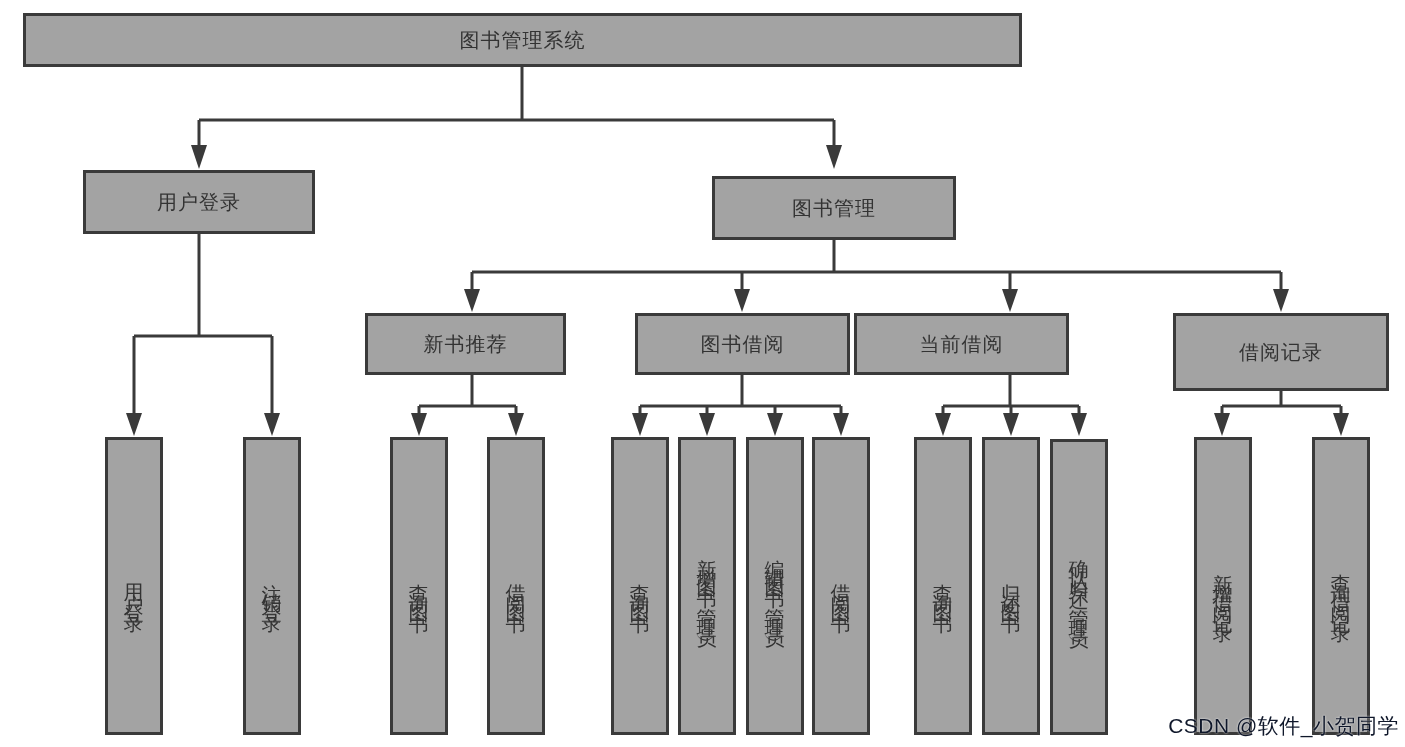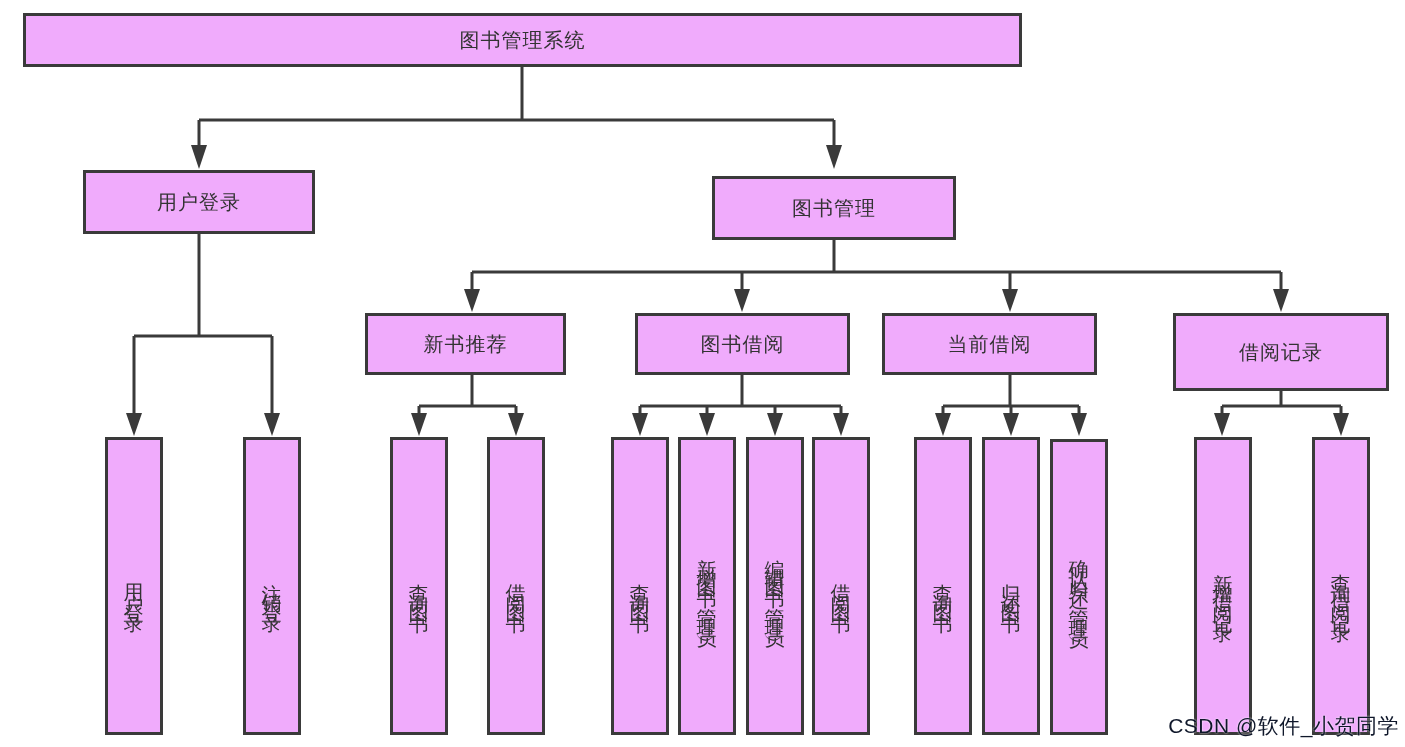--- a/index.html
+++ b/index.html
@@ -21,21 +21,21 @@
   }
   .connectors {
     position: absolute;
     left: 0;
     top: 0;
     pointer-events: none;
   }
   .node {
     position: absolute;
     box-sizing: border-box;
-    background: #f0abfc;
+    background: #a3a3a3;
     border: 3px solid #3a3a3a;
     display: flex;
     align-items: center;
     justify-content: center;
     font-size: 20px;
     letter-spacing: 1px;
     color: #333333;
     text-align: center;
     line-height: 1.2;
   }
@@ -110,21 +110,21 @@
     </g>
   </svg>
 
   <div class="node root-node" style="left:23px;top:13px;width:999px;height:54px">图书管理系统</div>
 
   <div class="node" style="left:83px;top:170px;width:232px;height:64px">用户登录</div>
   <div class="node" style="left:712px;top:176px;width:244px;height:64px">图书管理</div>
 
   <div class="node" style="left:365px;top:313px;width:201px;height:62px">新书推荐</div>
   <div class="node" style="left:635px;top:313px;width:215px;height:62px">图书借阅</div>
-  <div class="node" style="left:882px;top:313px;width:215px;height:62px">当前借阅</div>
+  <div class="node" style="left:854px;top:313px;width:215px;height:62px">当前借阅</div>
   <div class="node" style="left:1173px;top:313px;width:216px;height:78px">借阅记录</div>
 
   <div class="node leaf" style="left:105px;top:437px;width:58px;height:298px">用户登录</div>
   <div class="node leaf" style="left:243px;top:437px;width:58px;height:298px">注销登录</div>
 
   <div class="node leaf" style="left:390px;top:437px;width:58px;height:298px">查询图书</div>
   <div class="node leaf" style="left:487px;top:437px;width:58px;height:298px">借阅图书</div>
 
   <div class="node leaf" style="left:611px;top:437px;width:58px;height:298px">查询图书</div>
   <div class="node leaf" style="left:678px;top:437px;width:58px;height:298px">新增图书（管理员）</div>

